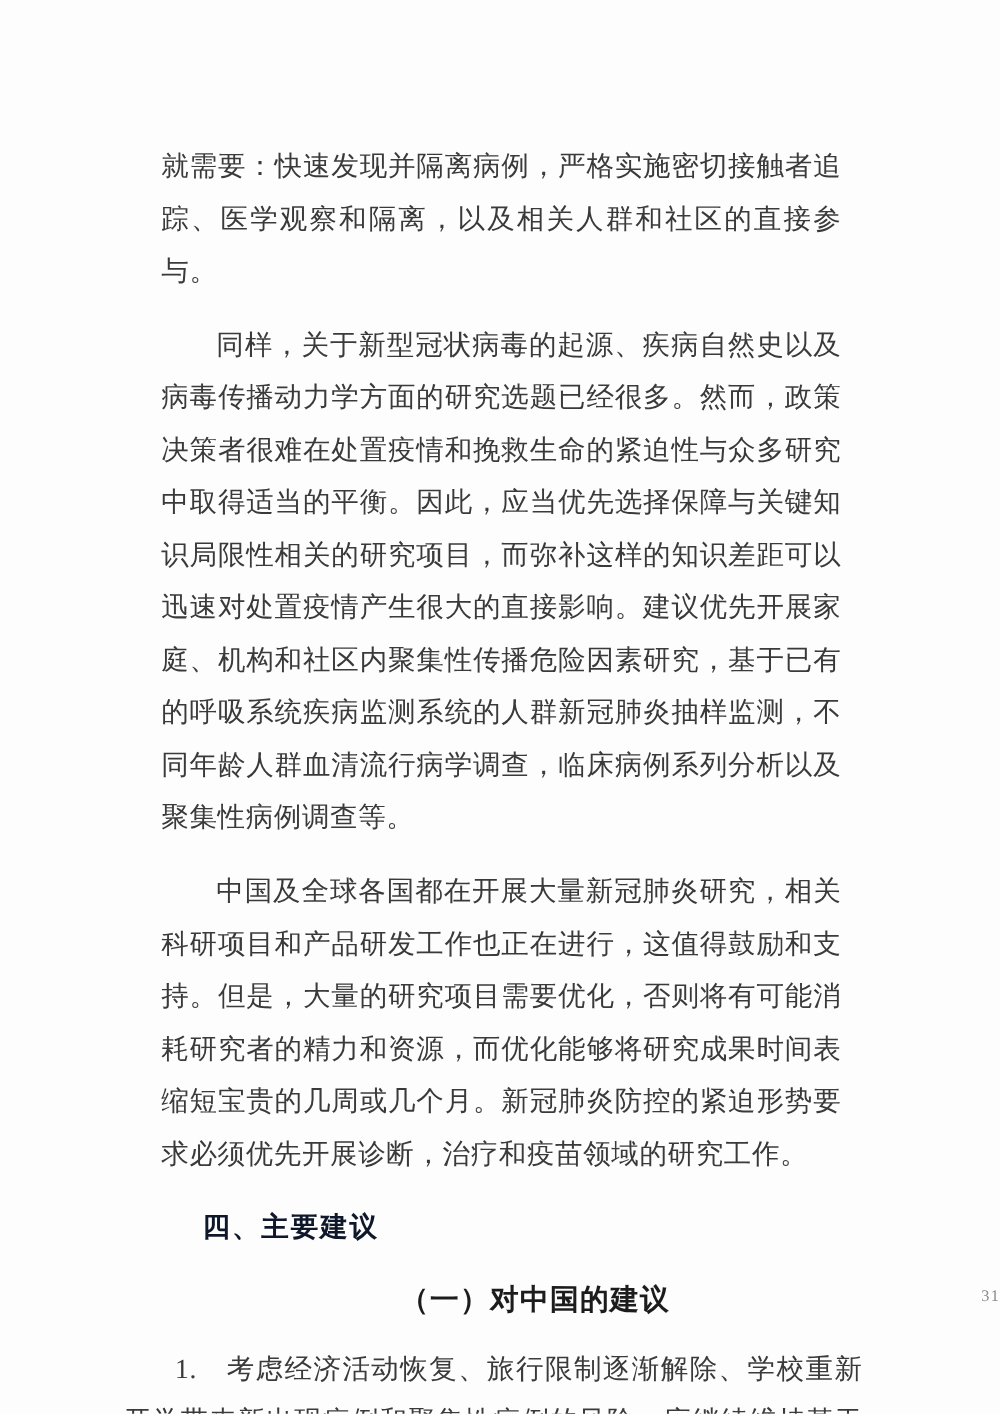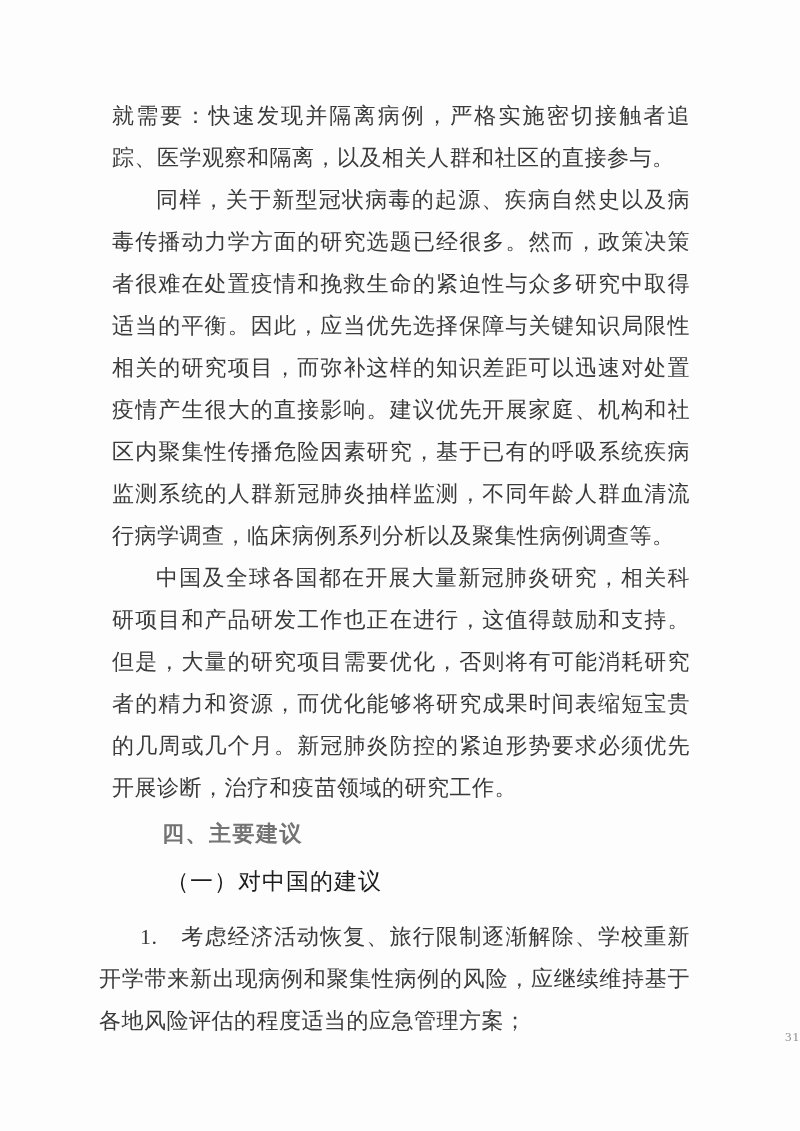--- a/index.html
+++ b/index.html
@@ -18,50 +18,51 @@
     position: absolute;
     inset: 0;
   }
   .content {
     position: absolute;
     left: 112px;
     top: 95px;
     width: 578px;
   }
   .body-text {
-    margin: 0;
+    margin: 17px;
     font-size: 22px;
     line-height: 42px;
     letter-spacing: 0.5px;
     text-align: justify;
     color: #3a3a3a;
     font-family: "Liberation Serif", "DejaVu Serif", serif;
   }
   .indent {
     text-indent: 2em;
   }
   .section-heading {
     margin: 4px 0 0 0;
     padding-left: 50px;
     font-size: 22px;
     line-height: 42px;
     font-weight: bold;
     letter-spacing: 1.5px;
-    color: #737373;
+    color: #0f172a;
     font-family: "Liberation Sans", "DejaVu Sans", sans-serif;
   }
   .subsection-heading {
-    margin: 6px 0 0 0;
+    margin: 16px 0 0 0;
     padding-left: 54px;
     font-size: 23px;
     line-height: 42px;
-    font-weight: normal;
+    font-weight: bold;
     letter-spacing: 1px;
     color: #1c1c1c;
     font-family: "Liberation Serif", "DejaVu Serif", serif;
+    text-align: center;
   }
   .list-item {
     margin: 13px 0 0 -13px;
     width: 591px;
     text-indent: 41px;
   }
   .page-number {
     position: absolute;
     top: 1029px;
     left: 0;

